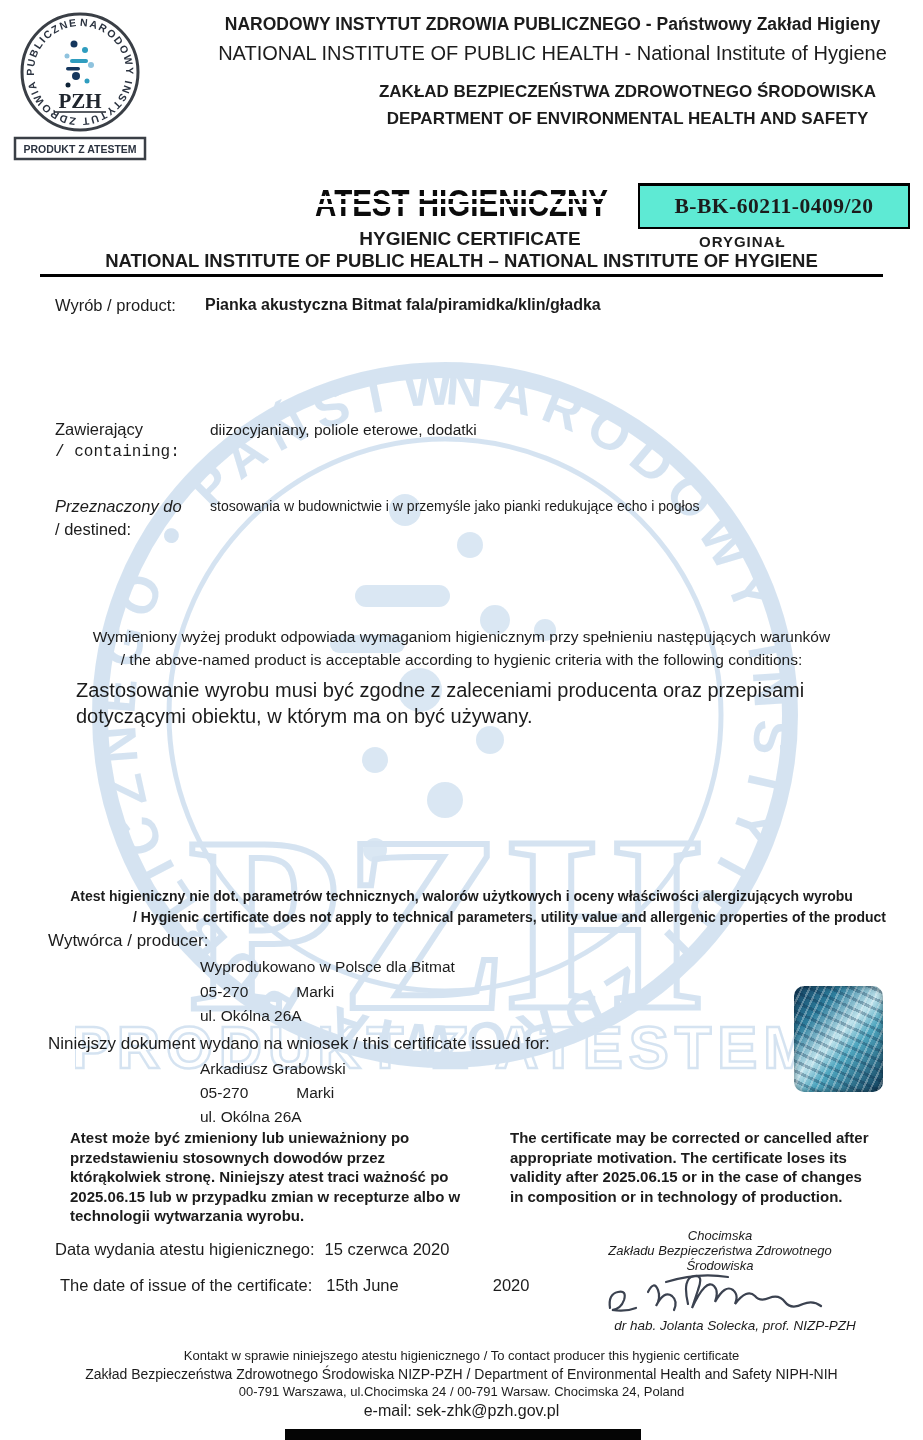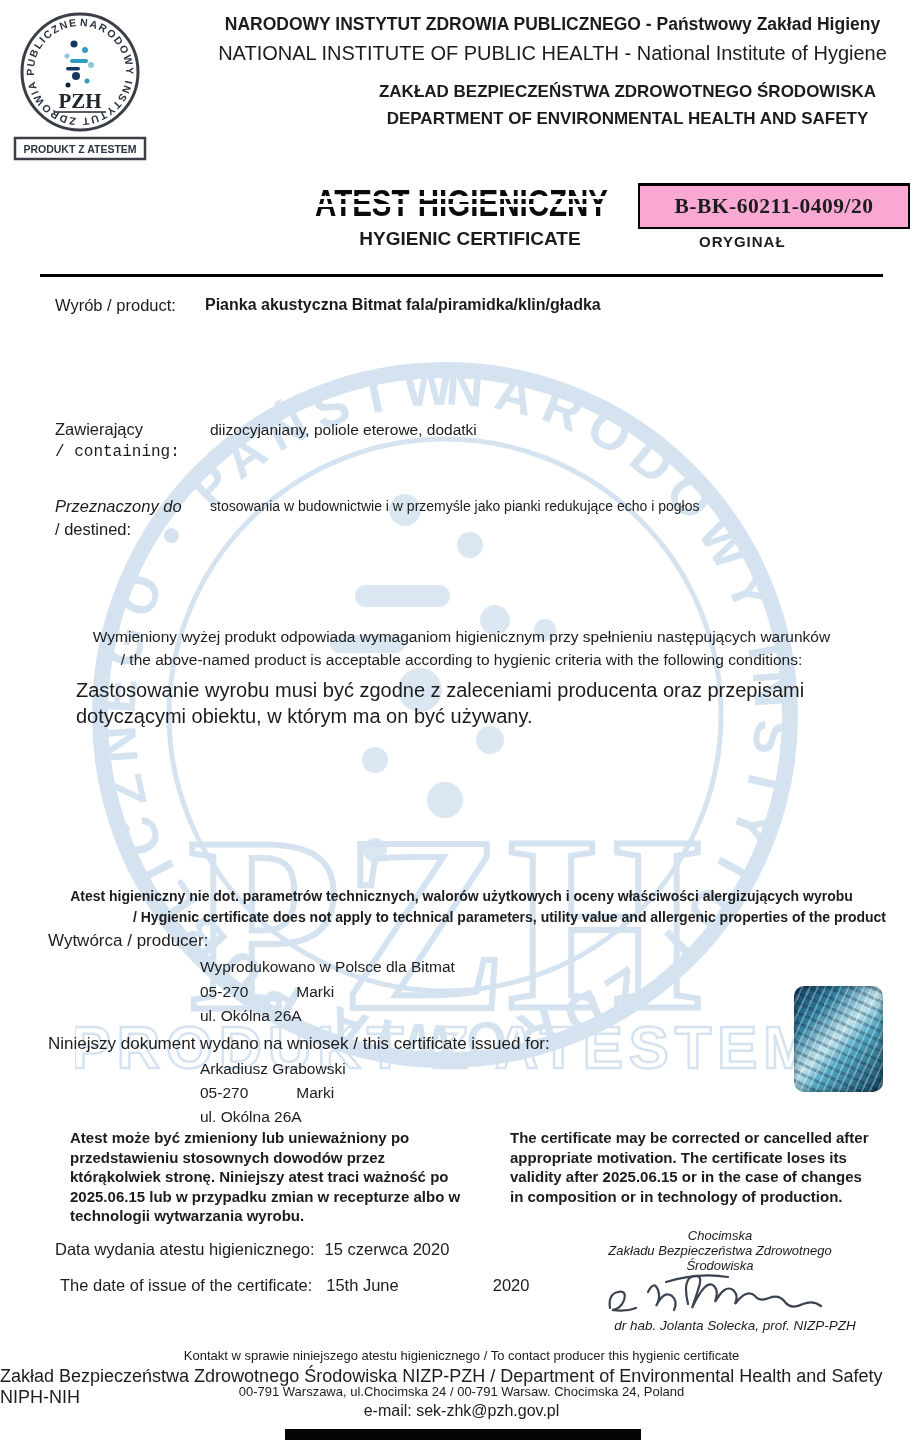--- a/index.html
+++ b/index.html
@@ -21,21 +21,21 @@
   }
   .main-title::before,.main-title::after{
     content:"";position:absolute;left:0;right:0;height:2.5px;background:#fff;
   }
   .main-title::before{top:13px;}
   .main-title::after{top:21px;}
 
   .num-box{
     position:absolute;left:638px;top:183px;width:268px;height:41px;
     border:2px solid #000;border-top-width:3px;
-    display:flex;align-items:center;justify-content:center;background:#f9a8d4;
+    display:flex;align-items:center;justify-content:center;background:#5eead4;
   }
   .rule{position:absolute;background:#000;}
 
   .hologram{
     position:absolute;left:794px;top:986px;width:89px;height:106px;border-radius:10px;
     background:
       repeating-linear-gradient(115deg, rgba(255,255,255,.30) 0 2px, rgba(255,255,255,0) 2px 7px),
       repeating-linear-gradient(25deg, rgba(10,40,70,.30) 0 3px, rgba(10,40,70,0) 3px 9px),
       linear-gradient(135deg,#123c5c 0%,#2d7d9c 25%,#bfe3ec 48%,#4fa6bf 62%,#0e3a57 100%);
     box-shadow:inset 0 0 6px rgba(0,0,0,.45);
@@ -99,20 +99,21 @@
   <div class="abs" style="left:190px;top:42px;width:725px;text-align:center;font-size:20px;">NATIONAL INSTITUTE OF PUBLIC HEALTH - National Institute of Hygiene</div>
   <div class="abs b" style="left:340px;top:82px;width:575px;text-align:center;font-size:17px;">ZAKŁAD BEZPIECZEŃSTWA ZDROWOTNEGO ŚRODOWISKA</div>
   <div class="abs b" style="left:340px;top:109px;width:575px;text-align:center;font-size:17px;">DEPARTMENT OF ENVIRONMENTAL HEALTH AND SAFETY</div>
 
   <div class="main-title">ATEST HIGIENICZNY</div>
   <div class="num-box">
     <span class="serif b" style="font-size:21.5px;letter-spacing:.5px;">B-BK-60211-0409/20</span>
   </div>
   <div class="abs b" style="left:320px;top:228px;width:300px;text-align:center;font-size:19px;">HYGIENIC CERTIFICATE</div>
   <div class="abs b" style="left:699px;top:233px;font-size:15px;letter-spacing:1px;">ORYGINAŁ</div>
+  <div class="abs b" style="left:40px;top:250px;width:843px;text-align:center;font-size:18.5px;">NATIONAL INSTITUTE OF PUBLIC HEALTH – NATIONAL INSTITUTE OF HYGIENE</div>
   <div class="rule" style="left:40px;top:274px;width:843px;height:3px;"></div>
 
   <div class="abs" style="left:55px;top:296px;font-size:16.5px;">Wyrób / product:</div>
   <div class="abs b" style="left:205px;top:296px;font-size:16px;">Pianka akustyczna Bitmat fala/piramidka/klin/gładka</div>
 
   <div class="abs" style="left:55px;top:420px;font-size:16.5px;">Zawierający</div>
   <div class="abs" style="left:55px;top:443px;font-size:16px;font-family:Liberation Mono, monospace;">/ containing:</div>
   <div class="abs" style="left:210px;top:421px;font-size:15.5px;">diizocyjaniany, poliole eterowe, dodatki</div>
 
   <div class="abs" style="left:55px;top:497px;font-size:16.5px;font-style:italic;">Przeznaczony do</div>
@@ -159,19 +160,19 @@
     <g fill="none" stroke="#3b4250" stroke-width="2.2" stroke-linecap="round">
       <path d="M14 38 q -2 -14 8 -16 q 9 -2 6 8 q -3 9 -12 10 q 14 2 24 -2"></path>
       <path d="M52 22 q 6 -12 10 -2 q 3 8 -2 16 q 8 -16 16 -10 q 6 5 2 14"></path>
       <path d="M92 34 q -6 -26 6 -28 q 10 -2 4 14 l -6 18 q 14 -30 22 -22 q 5 5 1 16 q 10 -18 18 -12 q 6 5 2 14 q 12 -16 20 -8 q 5 6 14 2 q 10 -4 16 4 q 6 8 18 2 q 10 -4 18 2"></path>
       <path d="M70 12 q 32 -10 62 -5"></path>
     </g>
   </svg>
   <div class="abs i" style="left:575px;top:1318px;width:320px;text-align:center;font-size:13.5px;">dr hab. Jolanta Solecka, prof. NIZP-PZH</div>
 
   <div class="abs" style="left:0;top:1348px;width:923px;text-align:center;font-size:13px;">Kontakt w sprawie niniejszego atestu higienicznego / To contact producer this hygienic certificate</div>
-  <div class="abs" style="left:0;top:1366px;width:923px;font-size:18px;">Zakład Bezpieczeństwa Zdrowotnego Środowiska NIZP-PZH / Department of Environmental Health and Safety NIPH-NIH</div>
+  <div class="abs" style="left:0;top:1366px;width:923px;text-align:center;font-size:14px;">Zakład Bezpieczeństwa Zdrowotnego Środowiska NIZP-PZH / Department of Environmental Health and Safety NIPH-NIH</div>
   <div class="abs" style="left:0;top:1384px;width:923px;text-align:center;font-size:13px;">00-791 Warszawa, ul.Chocimska 24 / 00-791 Warsaw. Chocimska 24, Poland</div>
   <div class="abs" style="left:0;top:1402px;width:923px;text-align:center;font-size:16px;">e-mail: sek-zhk@pzh.gov.pl</div>
 
   <div class="bottom-bar"></div>
 
 </div>
 
 </body></html>

